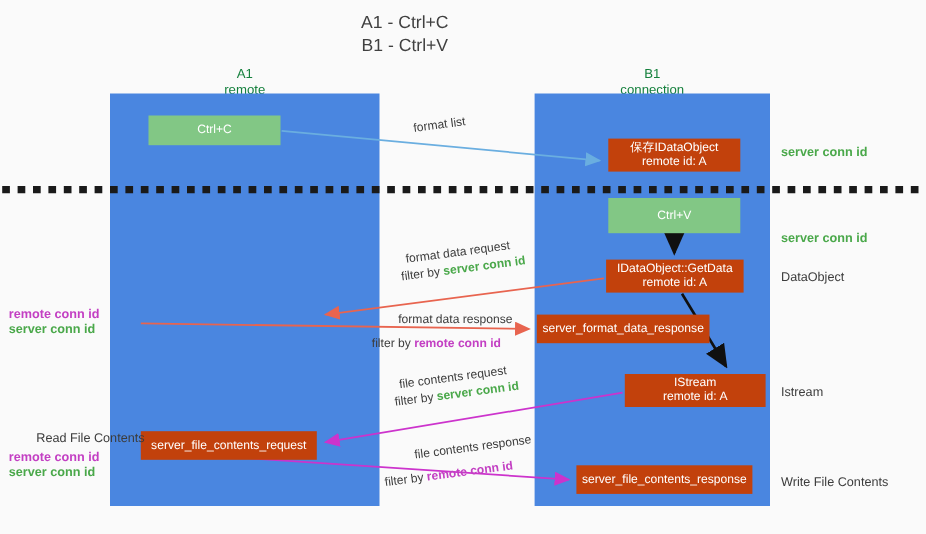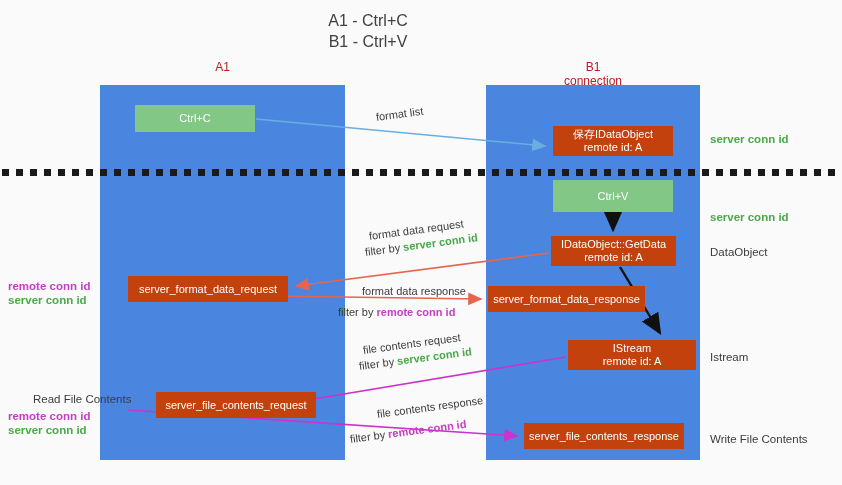--- a/index.html
+++ b/index.html
@@ -14,21 +14,21 @@
   #stage{position:absolute;left:0;top:0;width:842px;height:485px;}
 
   
   .title{
     position:absolute;left:0;top:10px;width:736px;
     text-align:center;font-size:16px;line-height:21px;color:#404040;
   }
 
   
   .lane-head{
-    position:absolute;text-align:center;font-size:12px;line-height:14px;color:#b91c1c;
+    position:absolute;text-align:center;font-size:12px;line-height:14px;color:#15803d;
   }
 
   
   .lane{position:absolute;background:#4a86e0;}
   #lane-a1{left:100px;top:85px;width:245px;height:375px;}
   #lane-b1{left:486px;top:85px;width:214px;height:375px;}
 
   
   .box{
     position:absolute;
@@ -40,21 +40,21 @@
   .green{background:#82c785;}
   .orange{background:#c2410c;}
 
   #box-ctrlc{left:135px;top:105px;width:120px;height:27px;}
   #box-save{left:553px;top:126px;width:120px;height:30px;}
   #box-ctrlv{left:553px;top:180px;width:120px;height:32px;}
   #box-getdata{left:551px;top:236px;width:125px;height:30px;}
   #box-fmtreq{left:128px;top:276px;width:160px;height:26px;}
   #box-fmtresp{left:488px;top:286px;width:157px;height:26px;}
   #box-istream{left:568px;top:340px;width:128px;height:30px;}
-  #box-filereq{left:128px;top:392px;width:160px;height:26px;margin-left:28px;}
+  #box-filereq{left:128px;top:392px;width:160px;height:26px;}
   #box-fileresp{left:524px;top:423px;width:160px;height:26px;}
 
   
   .right-label{position:absolute;font-size:11.5px;line-height:14px;}
   .green-txt{color:#4aa84a;font-weight:bold;}
   .dark-txt{color:#3c3c3c;}
 
   #rl-serverconn1{left:710px;top:132px;}
   #rl-serverconn2{left:710px;top:210px;}
   #rl-dataobject{left:710px;top:245px;}
@@ -98,20 +98,21 @@
 
 <div id="stage">
 
   <div class="title">
     <div>A1 - Ctrl+C</div>
     <div>B1 - Ctrl+V</div>
   </div>
 
   <div class="lane-head" style="left:100px;top:60px;width:245px;">
     <div>A1</div>
+    <div>remote</div>
   </div>
   <div class="lane-head" style="left:486px;top:60px;width:214px;">
     <div>B1</div>
     <div>connection</div>
   </div>
 
   <div class="lane" id="lane-a1"></div>
   <div class="lane" id="lane-b1"></div>
 
   <svg id="arrows" viewBox="0 0 842 485">
@@ -148,21 +149,20 @@
   <svg id="divider" viewBox="0 0 842 7">
     <line x1="2" y1="3.5" x2="840" y2="3.5" stroke="#1a1a1a" stroke-width="7" stroke-dasharray="7 7"></line>
   </svg>
 
   <div class="box green" id="box-ctrlc">Ctrl+C</div>
   <div class="box orange" id="box-save">保存IDataObject
 remote id: A</div>
   <div class="box green" id="box-ctrlv">Ctrl+V</div>
   <div class="box orange" id="box-getdata">IDataObject::GetData
 remote id: A</div>
-  <div class="box orange" id="box-fmtreq">server_format_data_request</div>
   <div class="box orange" id="box-fmtresp">server_format_data_response</div>
   <div class="box orange" id="box-istream">IStream
 remote id: A</div>
   <div class="box orange" id="box-filereq">server_file_contents_request</div>
   <div class="box orange" id="box-fileresp">server_file_contents_response</div>
 
   <div class="right-label green-txt" id="rl-serverconn1">server conn id</div>
   <div class="right-label green-txt" id="rl-serverconn2">server conn id</div>
   <div class="right-label dark-txt" id="rl-dataobject">DataObject</div>
   <div class="right-label dark-txt" id="rl-istream">Istream</div>

